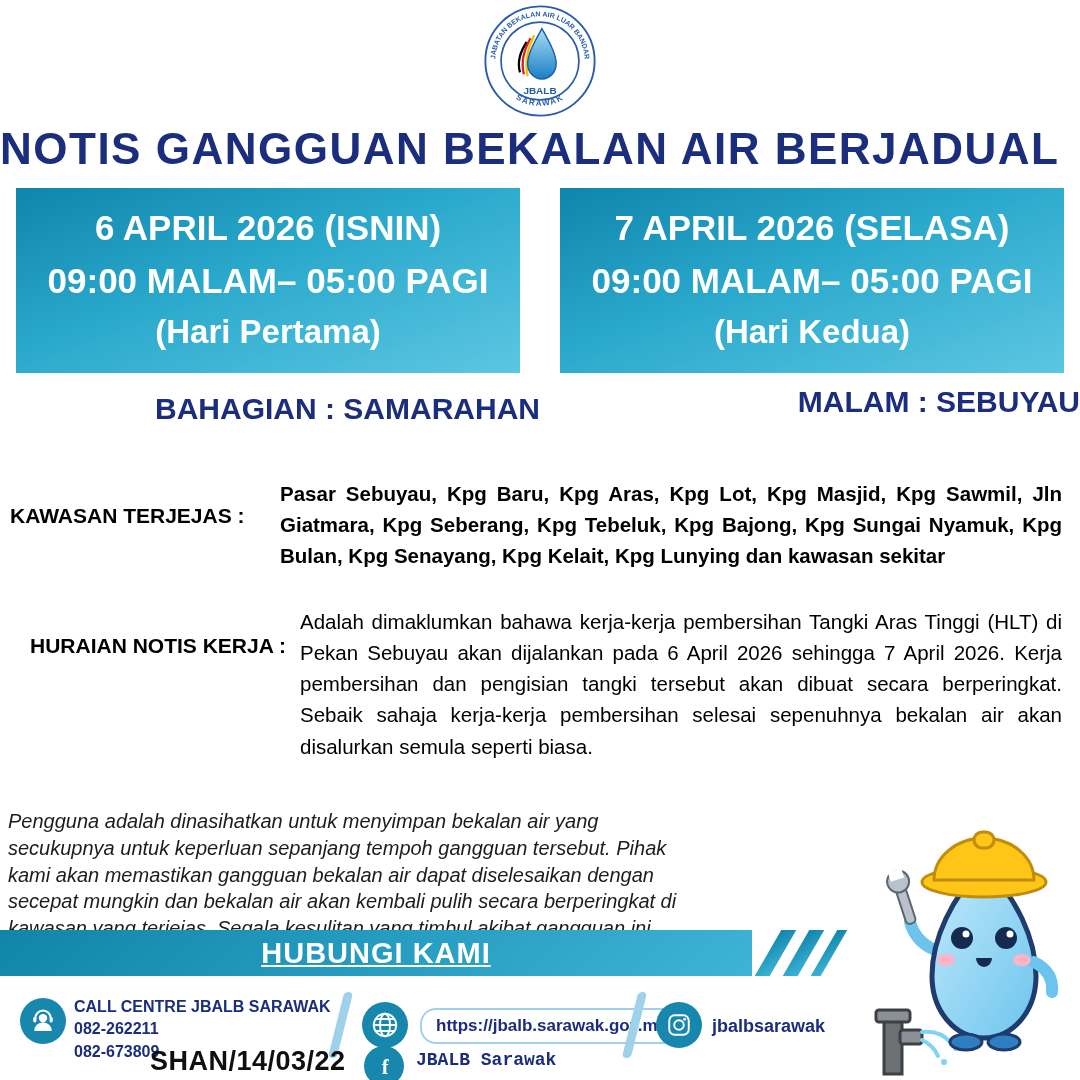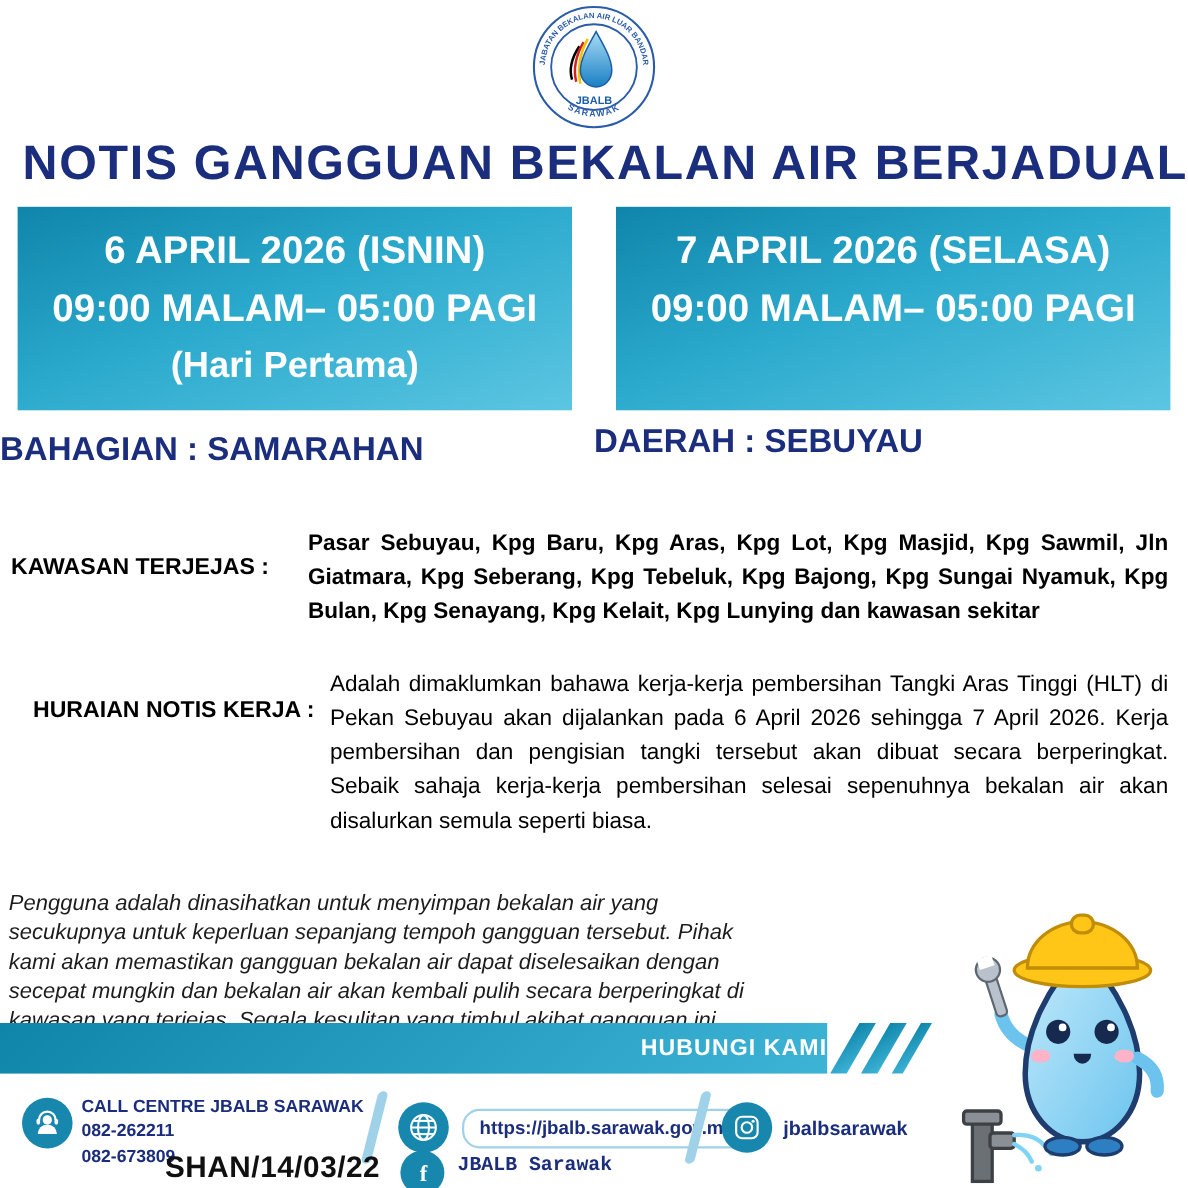--- a/index.html
+++ b/index.html
@@ -1,55 +1,55 @@
 <!DOCTYPE html>
 <html><head>
 <meta charset="utf-8">
 <style>
   html,body{margin:0;padding:0;background:#d9d9d9;}
   .page{position:relative;width:1080px;height:1080px;margin:0 auto;background:#ffffff;overflow:hidden;
         font-family:"Liberation Sans",sans-serif;}
 
   
   .logo{position:absolute;top:4px;left:50%;transform:translateX(-50%);width:114px;height:114px;}
-  .title{position:absolute;top:124px;left:0;width:100%;text-align:right;
+  .title{position:absolute;top:124px;left:0;width:100%;text-align:left;
          font-size:44px;font-weight:800;color:#1b2d7d;letter-spacing:1.5px;}
 
   
   .banners{position:absolute;top:188px;left:16px;right:16px;display:flex;gap:40px;}
   .banner{flex:1;color:#fff;text-align:center;padding:14px 4px 16px;
           background:linear-gradient(160deg,#0f85aa 0%,#2aa9cc 45%,#5cc6e2 100%);}
   .banner .line{font-weight:800;line-height:1.5;}
   .banner .date,.banner .time{font-size:35px;}
   .banner .day{font-size:33px;}
 
   
   .region{position:absolute;top:392px;left:0;width:100%;display:flex;}
-  .region > div{flex:1;text-align:left;font-size:30px;font-weight:800;color:#1b2d7d;}
+  .region > div{flex:1;text-align:right;font-size:30px;font-weight:800;color:#1b2d7d;}
   .region .daerah{transform:translateY(-7px);}
 
   
   .detail-row{position:absolute;left:10px;right:18px;display:flex;}
   .detail-row.kawasan{top:478px;}
   .detail-row.huraian{top:606px;}
   .detail-label{flex:0 0 270px;width:270px;font-size:21px;font-weight:800;color:#000;}
   .kawasan .detail-label{padding-top:26px;}
   .huraian .detail-label{padding-top:28px;margin-left:20px;}
   .detail-text{flex:1;font-size:20.5px;line-height:1.52;color:#000;text-align:justify;}
   .detail-text.bold{font-weight:700;}
 
   
   .advisory{position:absolute;top:808px;left:8px;width:700px;
             font-size:20px;font-style:italic;line-height:1.34;color:#1c1c1c;}
 
   
   .hubungi{position:absolute;top:930px;left:0;width:752px;height:46px;
            background:linear-gradient(135deg,#0f85aa,#3db4d6);
-           display:flex;align-items:center;justify-content:flex-end;
-           color:#fff;font-size:21px;font-weight:800;letter-spacing:1px;}
+           display:flex;align-items:center;justify-content:center;
+           color:#fff;font-size:29px;font-weight:800;letter-spacing:1px;text-decoration:underline;}
   .stripe{position:absolute;top:930px;height:46px;width:15px;
           background:linear-gradient(135deg,#0f85aa,#3db4d6);transform:skewX(-30deg);}
   .stripe.s1{left:768px;}
   .stripe.s2{left:796px;}
   .stripe.s3{left:824px;width:10px;}
 
   
   .icon-circle{position:absolute;width:46px;height:46px;border-radius:50%;
                background:#1787ad;display:flex;align-items:center;justify-content:center;}
   .icon-circle.sm{width:40px;height:40px;}
@@ -97,26 +97,27 @@
 
   <div class="banners">
     <div class="banner">
       <div class="line date">6 APRIL 2026 (ISNIN)</div>
       <div class="line time">09:00 MALAM– 05:00 PAGI</div>
       <div class="line day">(Hari Pertama)</div>
     </div>
     <div class="banner">
       <div class="line date">7 APRIL 2026 (SELASA)</div>
       <div class="line time">09:00 MALAM– 05:00 PAGI</div>
+      <div class="line day">(Hari Kedua)</div>
     </div>
   </div>
 
   <div class="region">
     <div class="bahagian">BAHAGIAN : SAMARAHAN</div>
-    <div class="daerah">DAERAH : SEBUYAU</div>
+    <div class="daerah">MALAM : SEBUYAU</div>
   </div>
 
   <div class="detail-row kawasan">
     <div class="detail-label">KAWASAN TERJEJAS :</div>
     <div class="detail-text bold">Pasar Sebuyau, Kpg Baru, Kpg Aras, Kpg Lot, Kpg Masjid, Kpg Sawmil, Jln Giatmara, Kpg Seberang, Kpg Tebeluk, Kpg Bajong, Kpg Sungai Nyamuk, Kpg Bulan, Kpg Senayang, Kpg Kelait, Kpg Lunying dan kawasan sekitar</div>
   </div>
 
   <div class="detail-row huraian">
     <div class="detail-label">HURAIAN NOTIS KERJA :</div>
     <div class="detail-text">Adalah dimaklumkan bahawa kerja-kerja pembersihan Tangki Aras Tinggi (HLT) di Pekan Sebuyau akan dijalankan pada 6 April 2026 sehingga 7 April 2026. Kerja pembersihan dan pengisian tangki tersebut akan dibuat secara berperingkat. Sebaik sahaja kerja-kerja pembersihan selesai sepenuhnya bekalan air akan disalurkan semula seperti biasa.</div>

